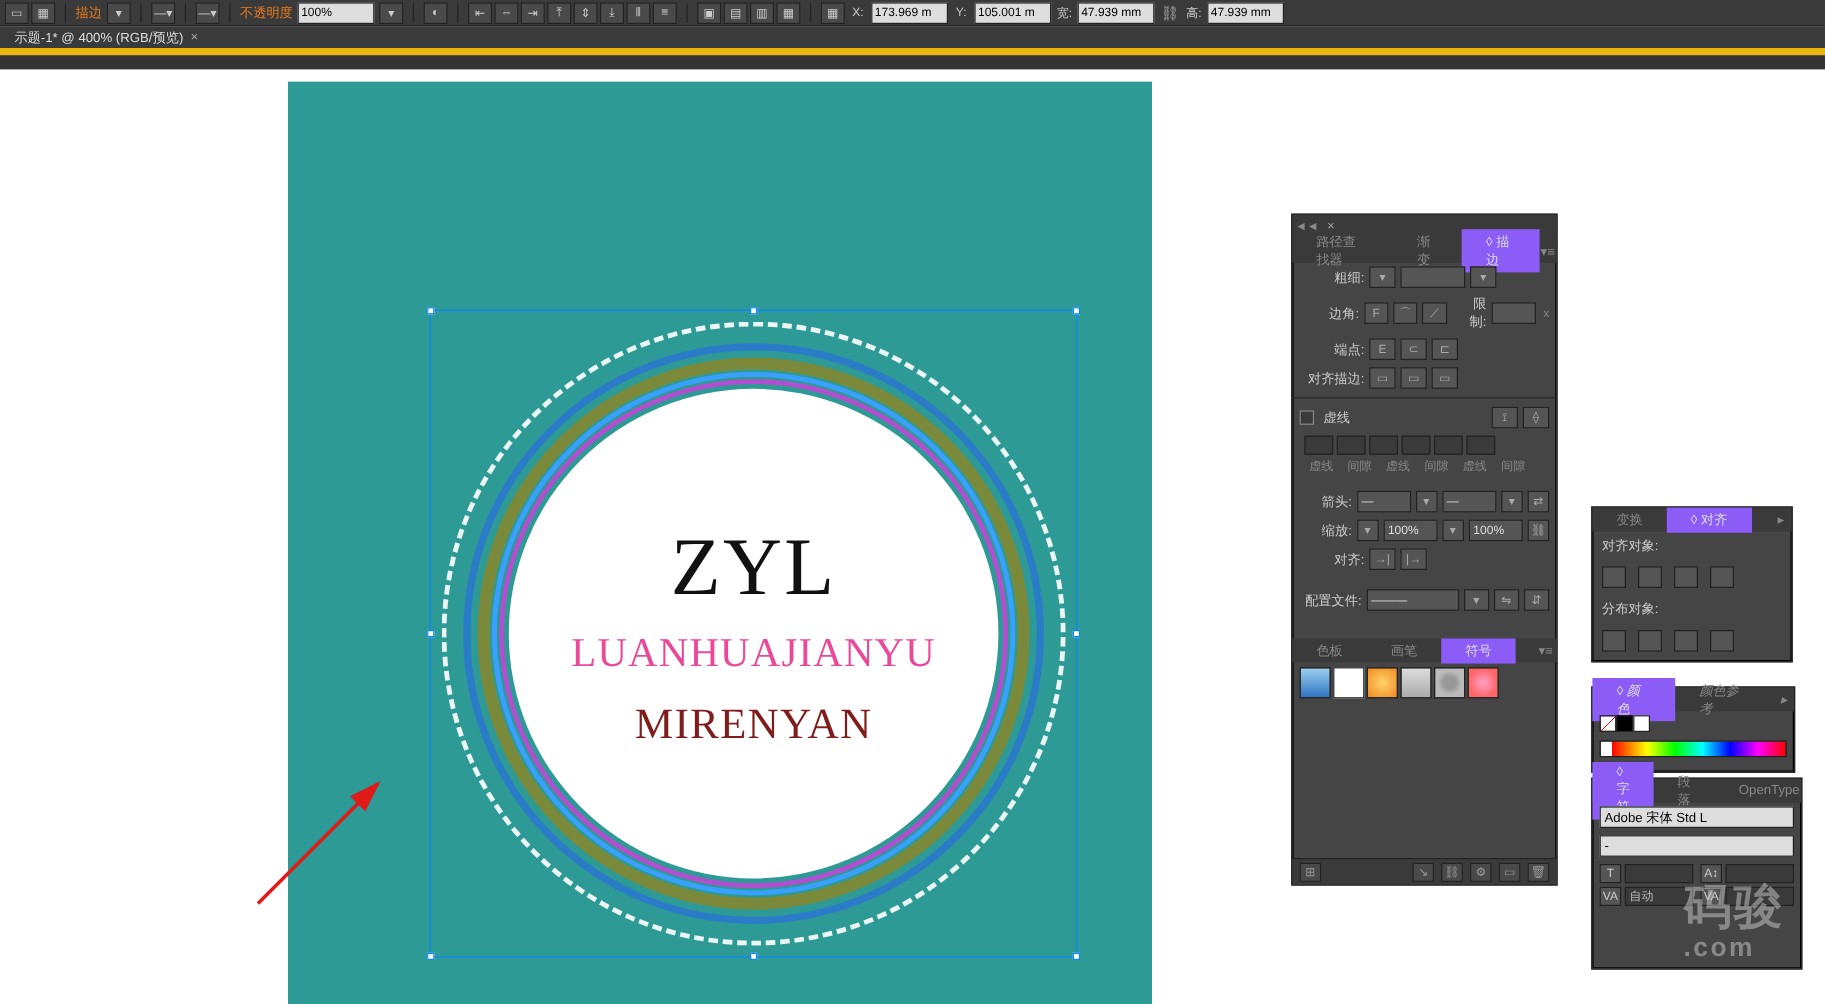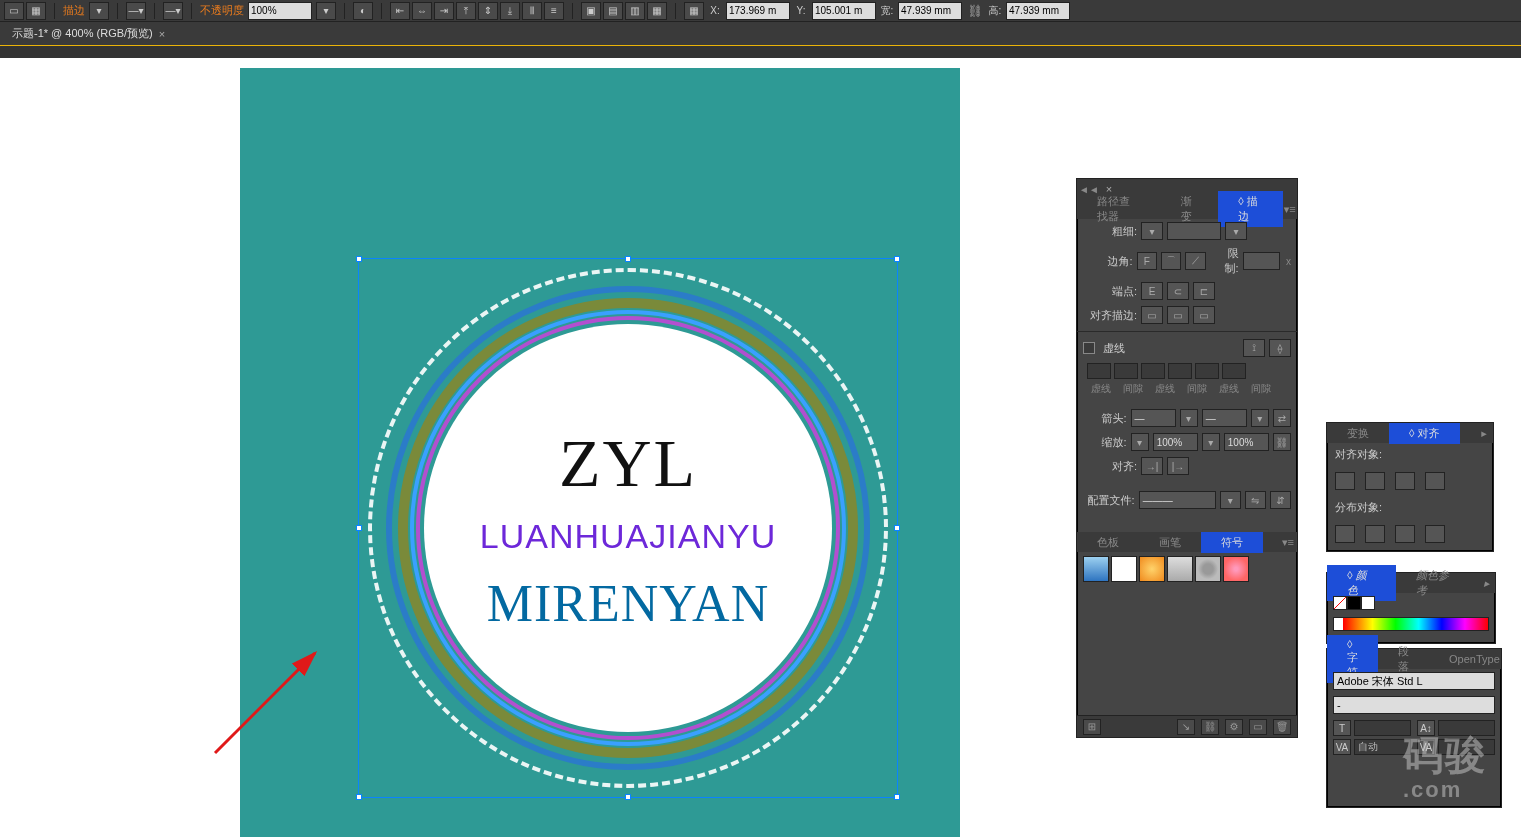--- a/index.html
+++ b/index.html
@@ -9,21 +9,21 @@
 .topbar { background: #3a3a3a; height: 22px; display: flex; align-items: center; padding: 0 4px; gap: 4px; border-bottom: 1px solid #222; }
 .topbar .grp { display: flex; align-items: center; gap: 2px; }
 .topbar .sep { width: 1px; height: 16px; background: #222; margin: 0 4px; }
 .topbar .lbl { color: #e87b1e; font-size: 11px; }
 .ico-btn { width: 20px; height: 18px; background: #4a4a4a; border: 1px solid #222; display: flex; align-items: center; justify-content: center; color: #ccc; font-size: 10px; cursor: pointer; }
 .numfield { width: 64px; height: 18px; background: #ddd; border: 1px solid #222; font-size: 10px; color: #000; padding: 0 2px; }
 .topbar .x-ico { color: #ccc; font-size: 10px; width: 14px; text-align: center; }
 .link-ico { width: 18px; height: 18px; display:flex; align-items:center; justify-content:center; color:#aaa; font-size:12px; }
 
 
-.tabstrip { background: #3a3a3a; height: 24px; display: flex; align-items: center; padding-left: 4px; border-bottom: 1px solid #eab308; }
+.tabstrip { background: #3a3a3a; height: 24px; display: flex; align-items: center; padding-left: 4px; border-bottom: 6px solid #eab308; }
 .doctab { color: #ddd; font-size: 11px; padding: 4px 8px; display: flex; align-items: center; gap: 6px; }
 .doctab .close-x { color: #aaa; font-size: 11px; cursor: pointer; }
 
 
 .gutter { background: #333; height: 12px; }
 
 
 .canvas-wrap { position: absolute; left: 0; top: 58px; right: 0; bottom: 0; background: #fff; }
 .artboard { position: absolute; left: 240px; top: 10px; width: 720px; height: 770px; background: #2e9a95; }
 .sel-box { position: absolute; left: 358px; top: 200px; width: 540px; height: 540px; border: 1px solid #0a84ff; }
@@ -35,30 +35,30 @@
 
 .circle-stack { position: absolute; left: 358px; top: 200px; width: 540px; height: 540px; }
 .ring { position: absolute; border-radius: 50%; }
 .ring.dashed { left: 10px; top: 10px; width: 520px; height: 520px; border: 4px dashed #fff; opacity: .9; }
 .ring.blue1  { left: 28px; top: 28px; width: 484px; height: 484px; border: 6px solid #2b7cc8; }
 .ring.olive  { left: 40px; top: 40px; width: 460px; height: 460px; border: 10px solid #7a8a3a; }
 .ring.blue2  { left: 52px; top: 52px; width: 436px; height: 436px; border: 4px solid #3aa0ff; }
 .ring.purple { left: 58px; top: 58px; width: 424px; height: 424px; border: 4px solid #b24fd0; }
 .inner-white { position: absolute; left: 66px; top: 66px; width: 408px; height: 408px; border-radius: 50%; background: #fff; display: flex; flex-direction: column; align-items: center; justify-content: center; }
 .inner-white .t1 { font-family: "Times New Roman", serif; font-size: 68px; letter-spacing: 2px; color: #111; }
-.inner-white .t2 { font-family: Liberation Sans, sans-serif; font-size: 34px; letter-spacing: 1px; color: #6d28d9; margin-top: 14px; }
-.inner-white .t3 { font-family: "Times New Roman", serif; font-size: 52px; letter-spacing: 1px; color: #0369a1; margin-top: 18px; }
+.inner-white .t2 { font-family: Liberation Serif, serif; font-size: 34px; letter-spacing: 1px; color: #ec4899; margin-top: 14px; }
+.inner-white .t3 { font-family: "Times New Roman", serif; font-size: 36px; letter-spacing: 1px; color: #7f1d1d; margin-top: 18px; }
 
 .arrow { position: absolute; left: 210px; top: 580px; width: 120px; height: 120px; pointer-events: none; }
 
 
 .panel { position: absolute; background: #454545; border: 1px solid #222; box-shadow: 0 0 0 1px #000 inset; color: #ccc; font-size: 11px; }
 .panel-head { height: 20px; background: #3a3a3a; display: flex; align-items: center; }
 .panel-head .tab { padding: 3px 20px; color: #888; cursor: pointer; }
-.panel-head .tab.active { color: #ddd; background: #1d4ed8; }
+.panel-head .tab.active { color: #ddd; background: #8b5cf6; }
 .panel-head .menu-ico { margin-left: auto; width: 18px; text-align: center; color: #888; cursor:pointer; }
 .panel-head .close-ico { width: 16px; text-align: center; color: #aaa; cursor:pointer; }
 .panel-head .collapse { width: 24px; font-size:10px; color:#888; text-align:center; }
 
 .row { display: flex; align-items: center; padding: 3px 6px; gap: 4px; }
 .row .rlabel { color: #ccc; font-size: 11px; width: 54px; text-align: right; }
 .mini-btn { width: 22px; height: 18px; background: #555; border: 1px solid #222; display:flex; align-items:center; justify-content:center; color:#aaa; font-size:10px; cursor:pointer; }
 .mini-field { width: 54px; height: 18px; background: #555; border: 1px solid #222; color:#ddd; font-size:10px; padding:0 3px; display:flex; align-items:center; }
 .checkbox { width: 12px; height: 12px; border:1px solid #888; background:#3a3a3a; margin-right:4px; }
 .dash-slot { width: 24px; height: 16px; background:#3a3a3a; border:1px solid #222; }

